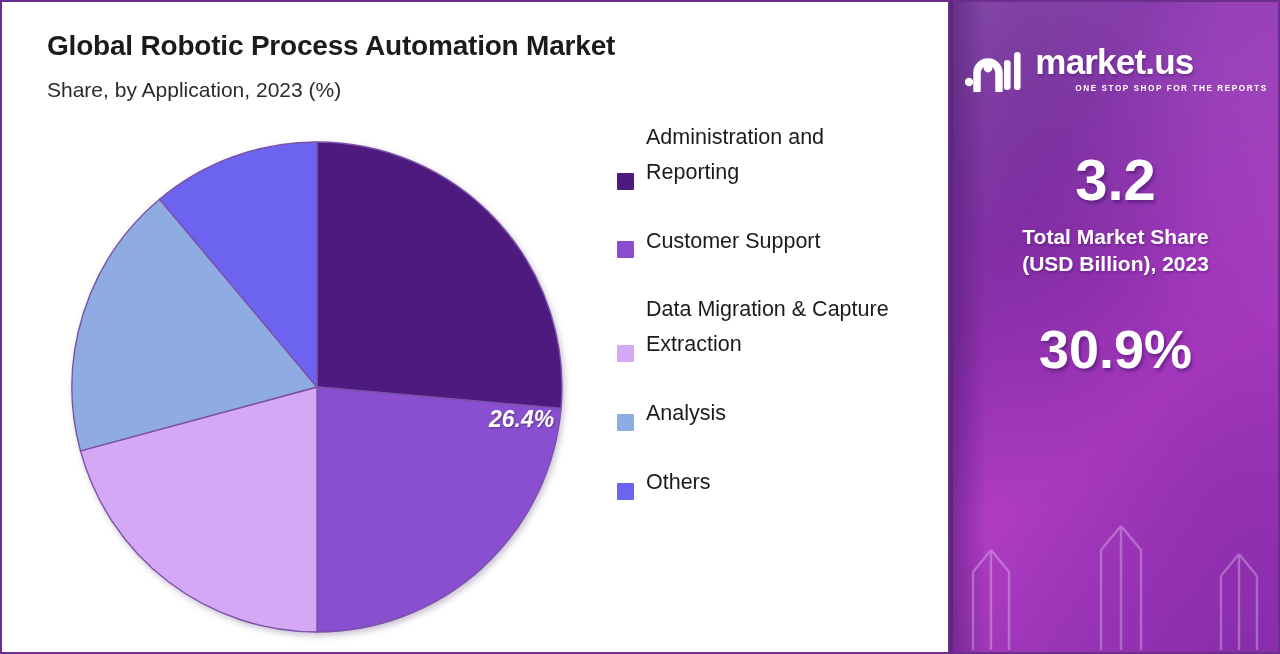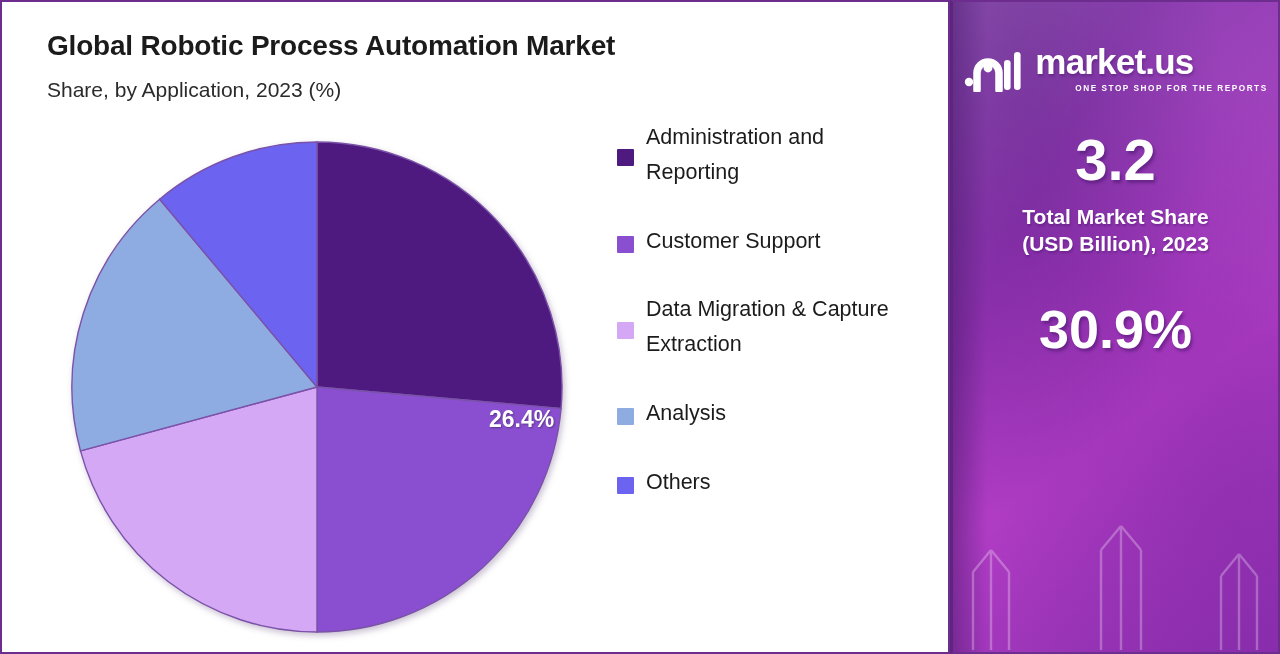--- a/index.html
+++ b/index.html
@@ -41,34 +41,35 @@
   .pie-wrap {
     position: absolute;
     left: 67px; top: 137px;
     width: 496px; height: 496px;
   }
   .pie-svg { display: block; width: 496px; height: 496px; filter: drop-shadow(2px 3px 3px rgba(60,30,90,0.28)); }
   .slice-label {
     position: absolute;
     left: 420px; top: 267px;
     font-size: 23px;
+    font-style: italic;
     font-weight: bold;
     color: #ffffff;
     text-shadow: 1px 1px 2px rgba(0,0,0,0.35);
     white-space: nowrap;
   }
   
   .legend {
     position: absolute;
     left: 615px; top: 118px;
     width: 330px;
   }
   .legend-item {
     display: flex;
-    align-items: center;
+    align-items: flex-end;
     margin-bottom: 34px;
   }
   .legend-swatch {
     width: 17px; height: 17px;
     flex: 0 0 17px;
     margin-top: 6px;
     margin-right: 12px;
     border-radius: 1px;
   }
   .legend-label {
@@ -123,21 +124,21 @@
   .stat-block { text-align: center; color: #ffffff; }
   .stat-value {
     font-size: 58px; font-weight: bold; line-height: 1;
     text-shadow: 2px 3px 3px rgba(60,15,95,0.45);
   }
   .stat-caption {
     font-size: 21px; font-weight: bold; line-height: 1.3;
     margin-top: 14px;
     text-shadow: 1px 2px 2px rgba(60,15,95,0.35);
   }
-  #stat-market { margin-top: 38px; }
+  #stat-market { margin-top: 58px; }
   #stat-cagr { margin-top: 44px; }
   #stat-cagr .stat-value { font-size: 54px; }
   #stat-cagr .stat-caption { font-size: 20px; }
   .arrows-deco {
     position: absolute; left: 0; right: 0; bottom: 0; height: 160px;
     z-index: 2; opacity: 0.5;
   }
 </style>
 </head>
 <body>

